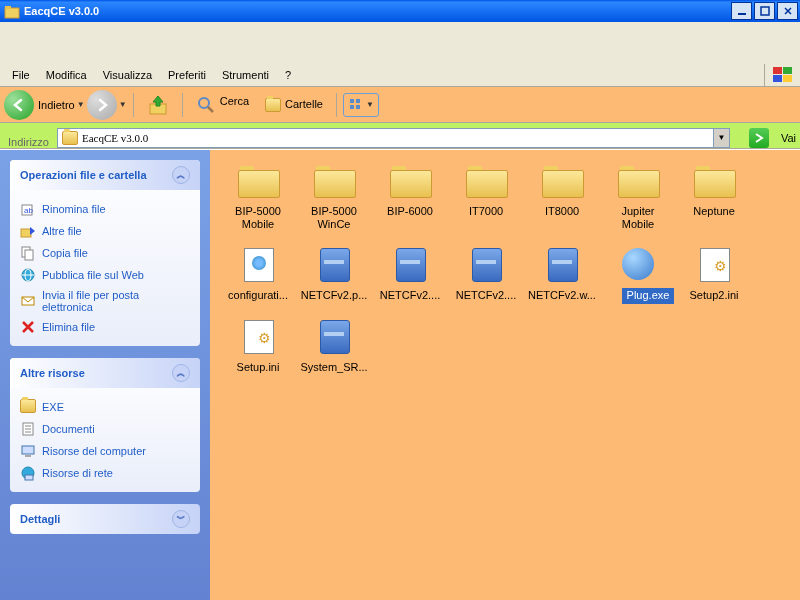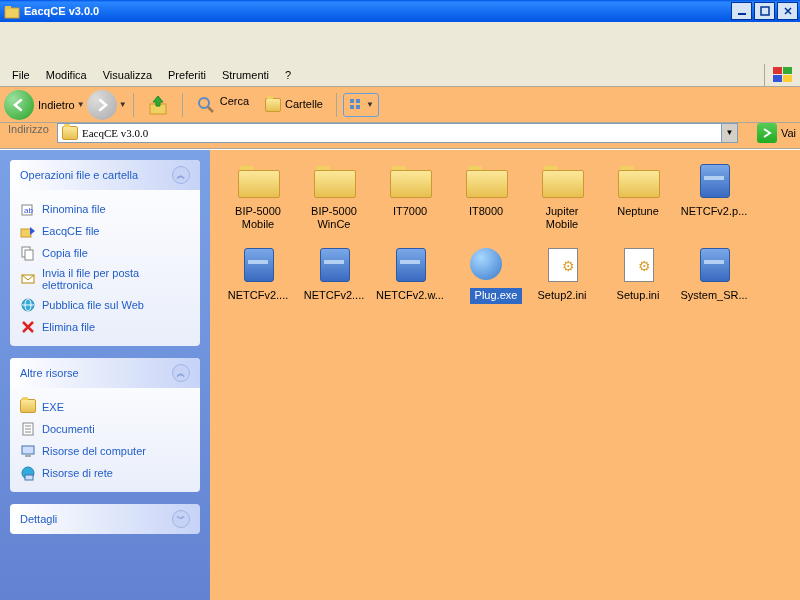--- a/index.html
+++ b/index.html
@@ -17,32 +17,32 @@
 
 .toolbar { background: #fdba74; height: 36px; display: flex; align-items: center; border-bottom: 1px solid #aca899; padding-left: 4px; gap: 2px; }
 .toolbar .tbtn { display: flex; align-items: flex-start; gap: 4px; padding: 4px 6px; cursor: pointer; border: 1px solid transparent; border-radius: 3px; }
 .toolbar .sep { width: 1px; height: 24px; background: #aca899; margin: 0 4px; }
 .toolbar .navbtn { width: 30px; height: 30px; border-radius: 50%; display: flex; align-items: center; justify-content: center; }
 .toolbar .navbtn.back { background: radial-gradient(circle at 30% 30%, #9be09b, #27a327); }
 .toolbar .navbtn.fwd { background: radial-gradient(circle at 30% 30%, #ddd, #aaa); }
 .toolbar .dropdown-arrow { width: 8px; font-size: 8px; color: #333; }
 .toolbar .viewbtn { border: 1px solid #6b9fd8; padding: 3px 4px; border-radius: 3px; display: flex; align-items: center; }
 
-.addressbar { background: #fdba74; height: 26px; display: flex; align-items: flex-start; border-bottom: 1px solid #aca899; padding: 0 4px; gap: 4px; }
+.addressbar { background: #bef264; height: 26px; display: flex; align-items: flex-end; border-bottom: 1px solid #aca899; padding: 0 4px; gap: 4px; }
 .addressbar .addrlabel { color: #666; padding: 0 4px; }
 .addressbar .addrinput { flex: 1; background: white; border: 1px solid #7f9db9; height: 20px; display: flex; align-items: center; padding-left: 4px; gap: 4px; }
 .addressbar .addrinput input { border: none; outline: none; flex: 1; font-family: Tahoma; font-size: 11px; }
 .addressbar .addrdrop { width: 16px; text-align: center; background: #d4d0c8; border-left: 1px solid #7f9db9; height: 100%; line-height: 18px; font-size: 8px; cursor: pointer; }
-.addressbar .gobtn { display: flex; align-items: center; gap: 4px; cursor: pointer; padding-left: 15px; }
+.addressbar .gobtn { display: flex; align-items: center; gap: 12px; cursor: pointer; padding-left: 15px; }
 .addressbar .gogreen { width: 20px; height: 20px; background: linear-gradient(to bottom, #5c5, #2a2); border-radius: 3px; display: flex; align-items: center; justify-content: center; color: white; }
 
 .main { display: flex; height: 492px; background: white; border-top: 1px solid white; }
 .sidebar { width: 210px; background: linear-gradient(to bottom, #7aa1e6 0%, #6180d0 100%); padding: 10px; overflow-y: auto; }
 .panel { background: linear-gradient(to bottom, #fff 0%, #e9eefa 100%); border-radius: 4px; margin-bottom: 12px; overflow: hidden; }
-.panel .phdr { background: linear-gradient(to right, #fff, #c6d3f7); padding: 6px 10px; font-weight: normal; color: #215dc6; display: flex; justify-content: space-between; align-items: center; cursor: pointer; }
+.panel .phdr { background: linear-gradient(to right, #fff, #c6d3f7); padding: 6px 10px; font-weight: bold; color: #215dc6; display: flex; justify-content: space-between; align-items: center; cursor: pointer; }
 .panel .phdr .chevron { width: 18px; height: 18px; border-radius: 50%; background: #c6d3f7; border: 1px solid #9fb5e4; display: flex; align-items: center; justify-content: center; font-size: 9px; color: #5a7ac6; }
 .panel .pbody { padding: 8px 10px; }
 .panel .pitem { display: flex; align-items: center; gap: 6px; padding: 3px 0; color: #215dc6; cursor: pointer; }
 .panel .pitem .picon { width: 16px; height: 16px; flex-shrink: 0; }
 
 .content { flex: 1; background: #fdba74; padding: 10px; display: flex; flex-wrap: wrap; align-content: flex-start; }
 .fitem { width: 72px; margin: 0 2px 12px 2px; text-align: center; cursor: pointer; }
 .fitem .ficon { width: 48px; height: 40px; margin: 0 auto 4px; }
 .fitem .flabel { font-size: 11px; word-wrap: break-word; line-height: 1.2; padding: 1px 2px; }
 .fitem.selected .flabel { background: #316ac5; color: white; margin-left: 20px; }
@@ -202,49 +202,49 @@
             </span>
             <span>Rinomina file</span>
           </div>
           <div class="pitem">
             <span class="picon">
               <svg width="16" height="16">
                 <rect x="1" y="6" width="10" height="8" fill="#f0d060" stroke="#cc9933"></rect>
                 <path d="M10,4 L15,8 L10,12" fill="#35d"></path>
               </svg>
             </span>
-            <span>EacqCE file</span>
+            <span>Altre file</span>
           </div>
           <div class="pitem">
             <span class="picon">
               <svg width="16" height="16">
                 <rect x="2" y="2" width="8" height="10" fill="#fff" stroke="#888"></rect>
                 <rect x="5" y="5" width="8" height="10" fill="#fff" stroke="#888"></rect>
               </svg>
             </span>
             <span>Copia file</span>
-          </div>
-          <div class="pitem">
-            <span class="picon">
-              <svg width="16" height="16">
-                <rect x="2" y="4" width="12" height="8" fill="#fff" stroke="#b80"></rect>
-                <path d="M2,4 L8,9 L14,4" fill="none" stroke="#b80"></path>
-              </svg>
-            </span>
-            <span>Invia il file per posta elettronica</span>
           </div>
           <div class="pitem">
             <span class="picon">
               <svg width="16" height="16">
                 <circle cx="8" cy="8" r="6" fill="#3ad" stroke="#28a"></circle>
                 <ellipse cx="8" cy="8" rx="3" ry="6" fill="none" stroke="#fff"></ellipse>
                 <line x1="2" y1="8" x2="14" y2="8" stroke="#fff"></line>
               </svg>
             </span>
             <span>Pubblica file sul Web</span>
+          </div>
+          <div class="pitem">
+            <span class="picon">
+              <svg width="16" height="16">
+                <rect x="2" y="4" width="12" height="8" fill="#fff" stroke="#b80"></rect>
+                <path d="M2,4 L8,9 L14,4" fill="none" stroke="#b80"></path>
+              </svg>
+            </span>
+            <span>Invia il file per posta elettronica</span>
           </div>
           <div class="pitem">
             <span class="picon">
               <svg width="16" height="16">
                 <path d="M3,3 L13,13 M13,3 L3,13" stroke="#d22" stroke-width="2.5"></path>
               </svg>
             </span>
             <span>Elimina file</span>
           </div>
         </div>
@@ -303,33 +303,41 @@
       <div class="fitem">
         <div class="ficon icon-folder"></div>
         <div class="flabel">BIP-5000 Mobile</div>
       </div>
       <div class="fitem">
         <div class="ficon icon-folder"></div>
         <div class="flabel">BIP-5000 WinCe</div>
       </div>
       <div class="fitem">
         <div class="ficon icon-folder"></div>
+        <div class="flabel">BIP-6000</div>
+      </div>
+      <div class="fitem">
+        <div class="ficon icon-folder"></div>
         <div class="flabel">IT7000</div>
       </div>
       <div class="fitem">
         <div class="ficon icon-folder"></div>
         <div class="flabel">IT8000</div>
       </div>
       <div class="fitem">
         <div class="ficon icon-folder"></div>
         <div class="flabel">Jupiter Mobile</div>
       </div>
       <div class="fitem">
         <div class="ficon icon-folder"></div>
         <div class="flabel">Neptune</div>
+      </div>
+      <div class="fitem">
+        <div class="ficon icon-html"></div>
+        <div class="flabel">configurati...</div>
       </div>
       <div class="fitem">
         <div class="ficon icon-cab"></div>
         <div class="flabel">NETCFv2.p...</div>
       </div>
       <div class="fitem">
         <div class="ficon icon-cab"></div>
         <div class="flabel">NETCFv2....</div>
       </div>
       <div class="fitem">

